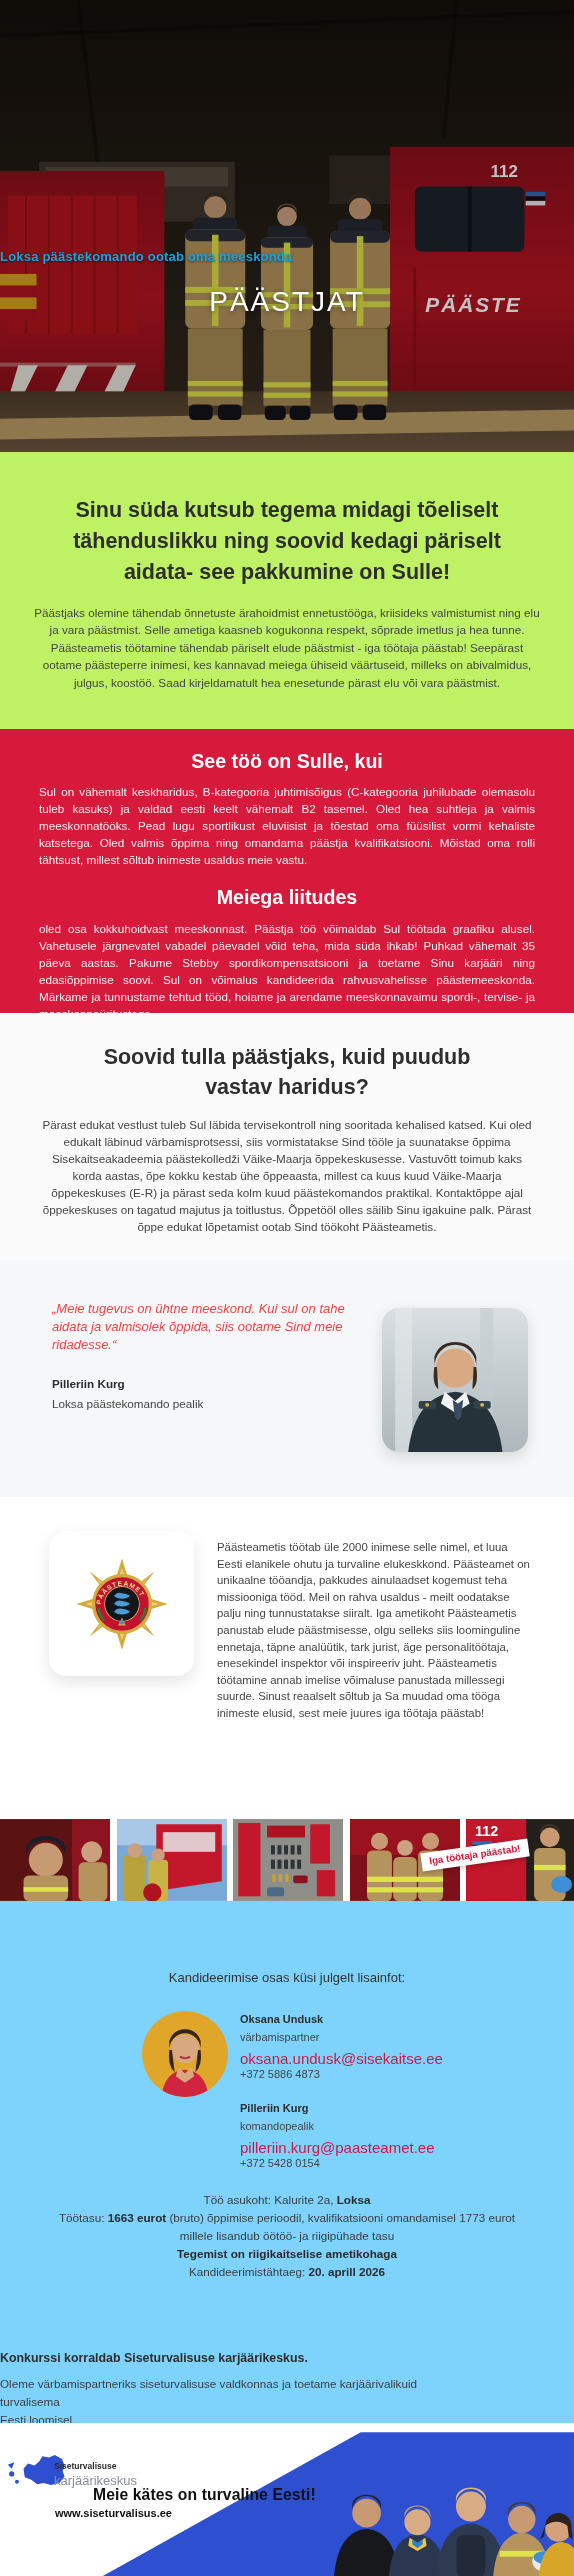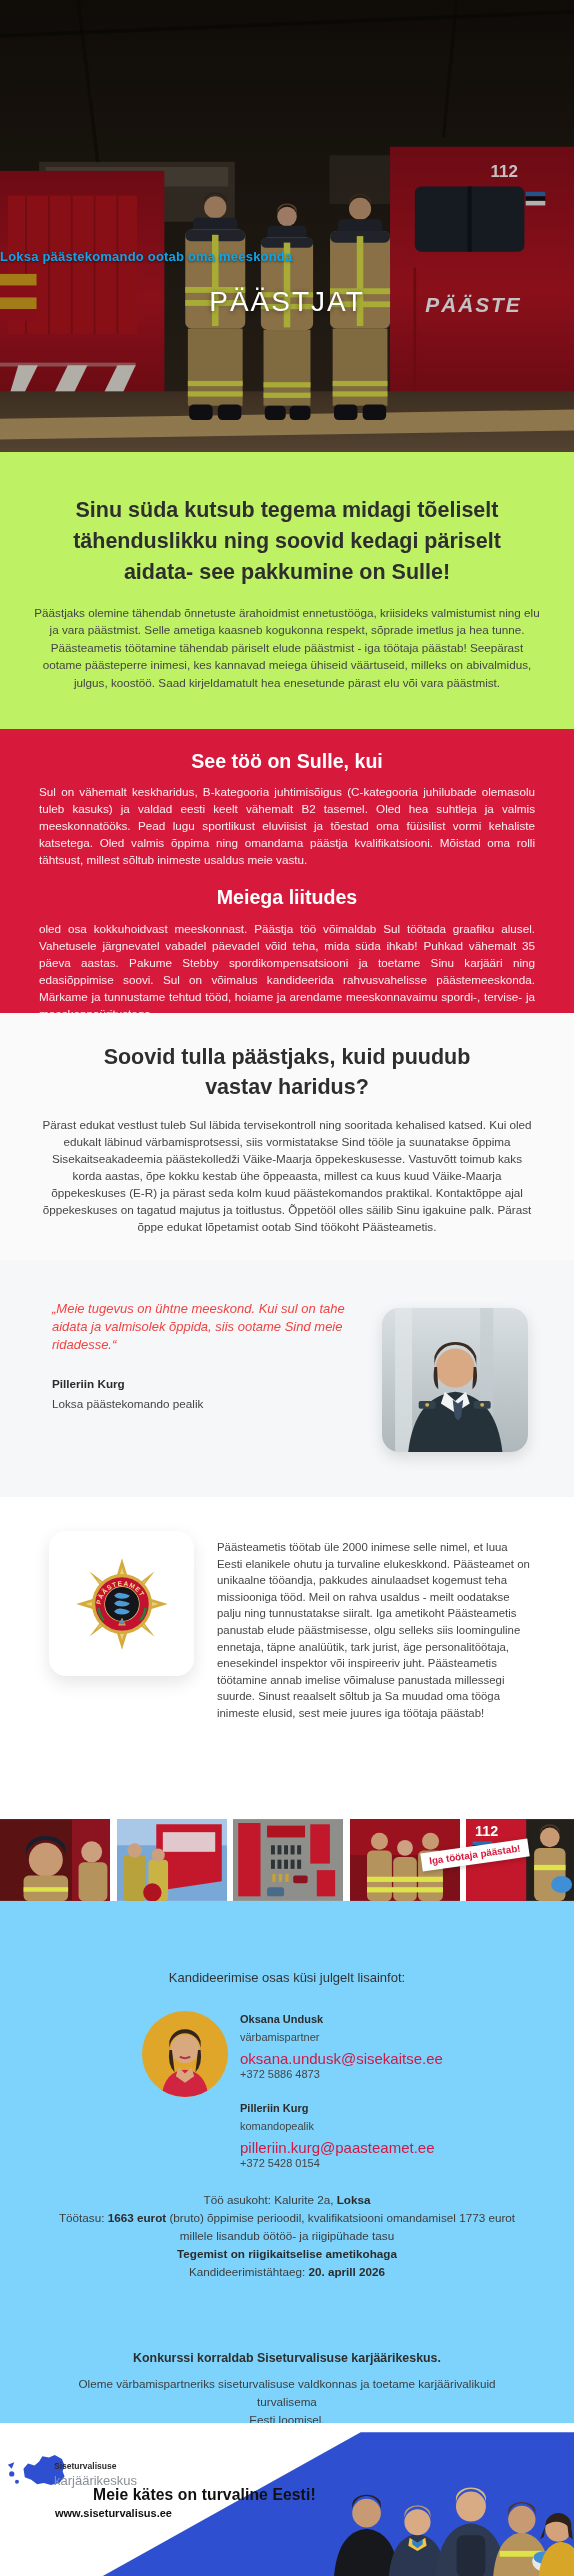--- a/index.html
+++ b/index.html
@@ -58,21 +58,21 @@
 
   
   .apply{height:522px;background:#7dd3fc;}
   .apply-heading{position:absolute;top:69px;left:0;width:100%;text-align:center;font-size:13px;font-weight:500;color:#333;}
   .avatar{position:absolute;left:142px;top:110px;width:86px;height:86px;border-radius:50%;overflow:hidden;}
   .c-name{position:absolute;left:240px;font-size:11px;font-weight:700;color:#2c2c2c;}
   .c-role,.c-phone{position:absolute;left:240px;font-size:11px;color:#454545;}
   .c-mail{position:absolute;left:240px;font-size:15px;color:#ce1a44;text-decoration:none;}
   .jobinfo{position:absolute;top:290px;left:0;width:100%;text-align:center;font-size:11.7px;line-height:18px;color:#3d3d3d;}
   .jobinfo b{color:#2b2b2b;}
-  .organizer{position:absolute;top:450px;left:0;width:100%;text-align:center;color:#3d3d3d;}
+  .organizer{position:absolute;top:450px;left:0;width:100%;text-align:left;color:#3d3d3d;}
   .organizer .t{font-size:12.4px;font-weight:600;color:#2e2e2e;}
   .organizer .l{font-size:11.7px;line-height:17.6px;margin-top:10.4px;}
 
   
   .footer{height:154px;background:#ffffff;}
   .footer svg{position:absolute;inset:0;display:block;}
   .f-logo-name{position:absolute;left:54px;top:38px;font-size:8.5px;font-weight:700;color:#2b2b2b;}
   .f-logo-sub{position:absolute;left:54px;top:50px;font-size:13px;color:#8a8f96;}
   .f-slogan{position:absolute;left:93px;top:63px;font-size:15.7px;font-weight:800;color:#101010;letter-spacing:0.1px;}
   .f-site{position:absolute;left:55px;top:84px;font-size:11px;font-weight:700;color:#101010;text-decoration:none;}

